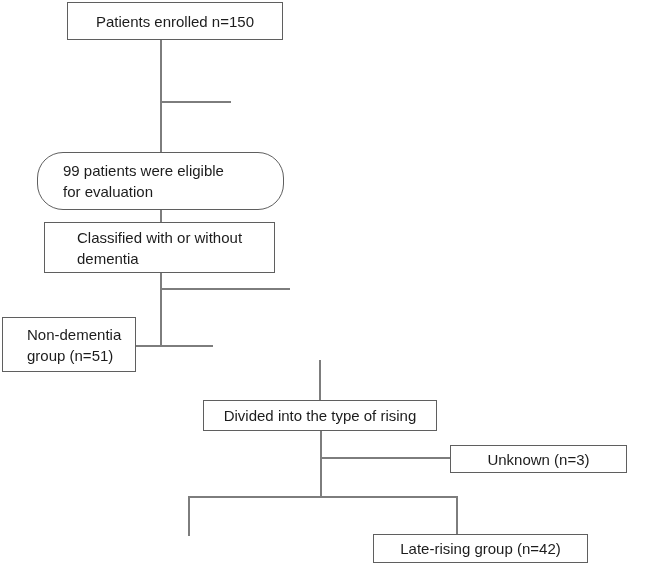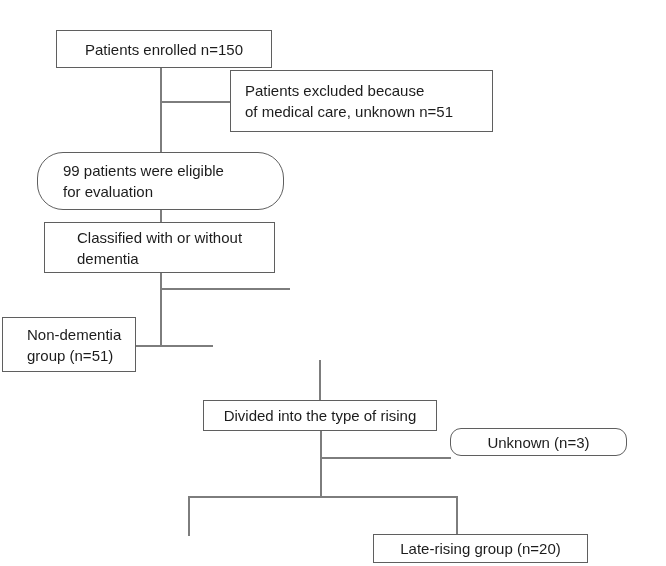--- a/index.html
+++ b/index.html
@@ -51,36 +51,34 @@
   <div class="line vline" style="left:160px; top:272px; height:74px;"></div>
   <div class="line hline" style="left:160px; top:288px; width:130px;"></div>
   <div class="line hline" style="left:135px; top:345px; width:78px;"></div>
   <div class="line vline" style="left:319px; top:360px; height:41px;"></div>
   <div class="line vline" style="left:320px; top:430px; height:67px;"></div>
   <div class="line hline" style="left:320px; top:457px; width:131px;"></div>
   <div class="line hline" style="left:188px; top:496px; width:270px;"></div>
   <div class="line vline" style="left:188px; top:496px; height:40px;"></div>
   <div class="line vline" style="left:456px; top:496px; height:38px;"></div>
 
-  <div class="box center" style="left:56px; top:2px; width:216px; height:38px;margin-top:28px;">Patients enrolled n=150</div>
+  <div class="box center" style="left:67px; top:2px; width:216px; height:38px;">Patients enrolled n=150</div>
 
-  <div class="box" style="left:230px; top:70px; width:263px; height:62px; padding-left:14px;">Patients excluded because
-of medical care, unknown n=51</div>
 
   <div class="box" style="left:37px; top:152px; width:247px; height:58px; padding-left:25px;border-radius:26px;">99 patients were eligible
 for evaluation</div>
 
   <div class="box" style="left:44px; top:222px; width:231px; height:51px; padding-left:32px;">Classified with or without
 dementia</div>
 
 
   <div class="box" style="left:2px; top:317px; width:134px; height:55px; padding-left:24px;">Non-dementia
 group (n=51)</div>
 
 
   <div class="box center" style="left:203px; top:400px; width:234px; height:31px;">Divided into the type of rising</div>
 
-  <div class="box center" style="left:450px; top:428px; width:177px; height:28px;border-radius:11px;">Unknown (n=3)</div>
+  <div class="box center" style="left:450px; top:445px; width:177px; height:28px;">Unknown (n=3)</div>
 
 
-  <div class="box center" style="left:373px; top:534px; width:215px; height:29px;">Late-rising group (n=20)</div>
+  <div class="box center" style="left:373px; top:534px; width:215px; height:29px;">Late-rising group (n=42)</div>
 
 </div>
 
 </body></html>

